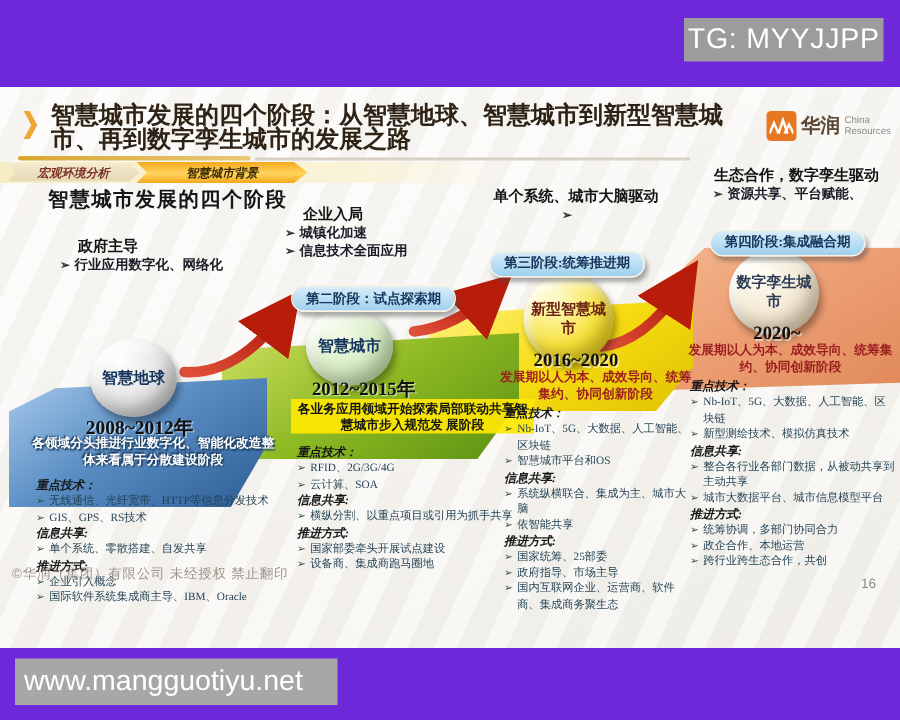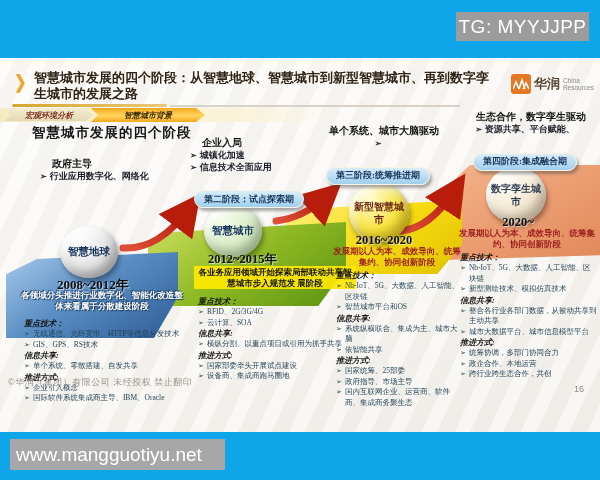--- a/index.html
+++ b/index.html
@@ -1,33 +1,33 @@
 <!DOCTYPE html>
 <html><head>
 <meta charset="utf-8">
 <style>
   html,body{margin:0;padding:0;background:#fff;}
-  .canvas{position:relative;width:600px;height:480px;background:#0ea5e9;overflow:hidden;
+  .canvas{position:relative;width:600px;height:480px;background:#6d28d9;overflow:hidden;
           font-family:"Liberation Sans",sans-serif;}
 
   
   .top-watermark{position:absolute;left:456px;top:12px;width:133px;height:29px;background:#9c9c9c;
     color:#fff;font-size:19px;display:flex;align-items:center;justify-content:center;letter-spacing:.5px;z-index:50;}
   .bottom-watermark{position:absolute;left:10px;top:439px;width:215px;height:31px;background:#a7a7a7;
     color:#fff;font-size:19px;display:flex;align-items:center;padding-left:6px;box-sizing:border-box;z-index:50;}
 
   
   .slide{position:absolute;left:0;top:58px;width:600px;height:374px;
     background:linear-gradient(160deg,#fcfbf9 0%,#f8f6f2 55%,#f3f1ec 100%);}
   .slide:before{content:"";position:absolute;inset:0;
     background:repeating-linear-gradient(115deg,rgba(255,255,255,.35) 0 14px,rgba(210,206,198,.12) 14px 30px);
     pointer-events:none;}
 
   .chevron{position:absolute;left:14px;top:15px;color:#f0a431;font-size:15px;font-weight:bold;transform:scaleY(1.2);}
-  .slide-title{position:absolute;left:34px;top:12px;width:464px;font-size:13px;line-height:16px;
+  .slide-title{position:absolute;left:34px;top:12px;width:464px;font-size:16px;line-height:16px;
     font-weight:bold;color:#2e2316;font-family:Liberation Serif, serif;}
   .title-underline{position:absolute;left:12px;top:46px;width:155px;height:3px;
     background:linear-gradient(90deg,#d9a62e,#e8c878);border-radius:2px;}
   .title-underline2{position:absolute;left:170px;top:47px;width:290px;height:1.5px;background:#d8d2c6;}
 
   .logo{position:absolute;right:6px;top:16px;display:flex;align-items:center;gap:3px;}
   .logo-mark{width:20px;height:20px;background:#e87722;border-radius:3px;display:flex;align-items:center;justify-content:center;}
   .logo-zh{font-size:13px;font-weight:bold;color:#5a4632;font-family:"Liberation Serif",serif;}
   .logo-en{font-size:6.5px;color:#8a8a8a;line-height:7px;}
 

